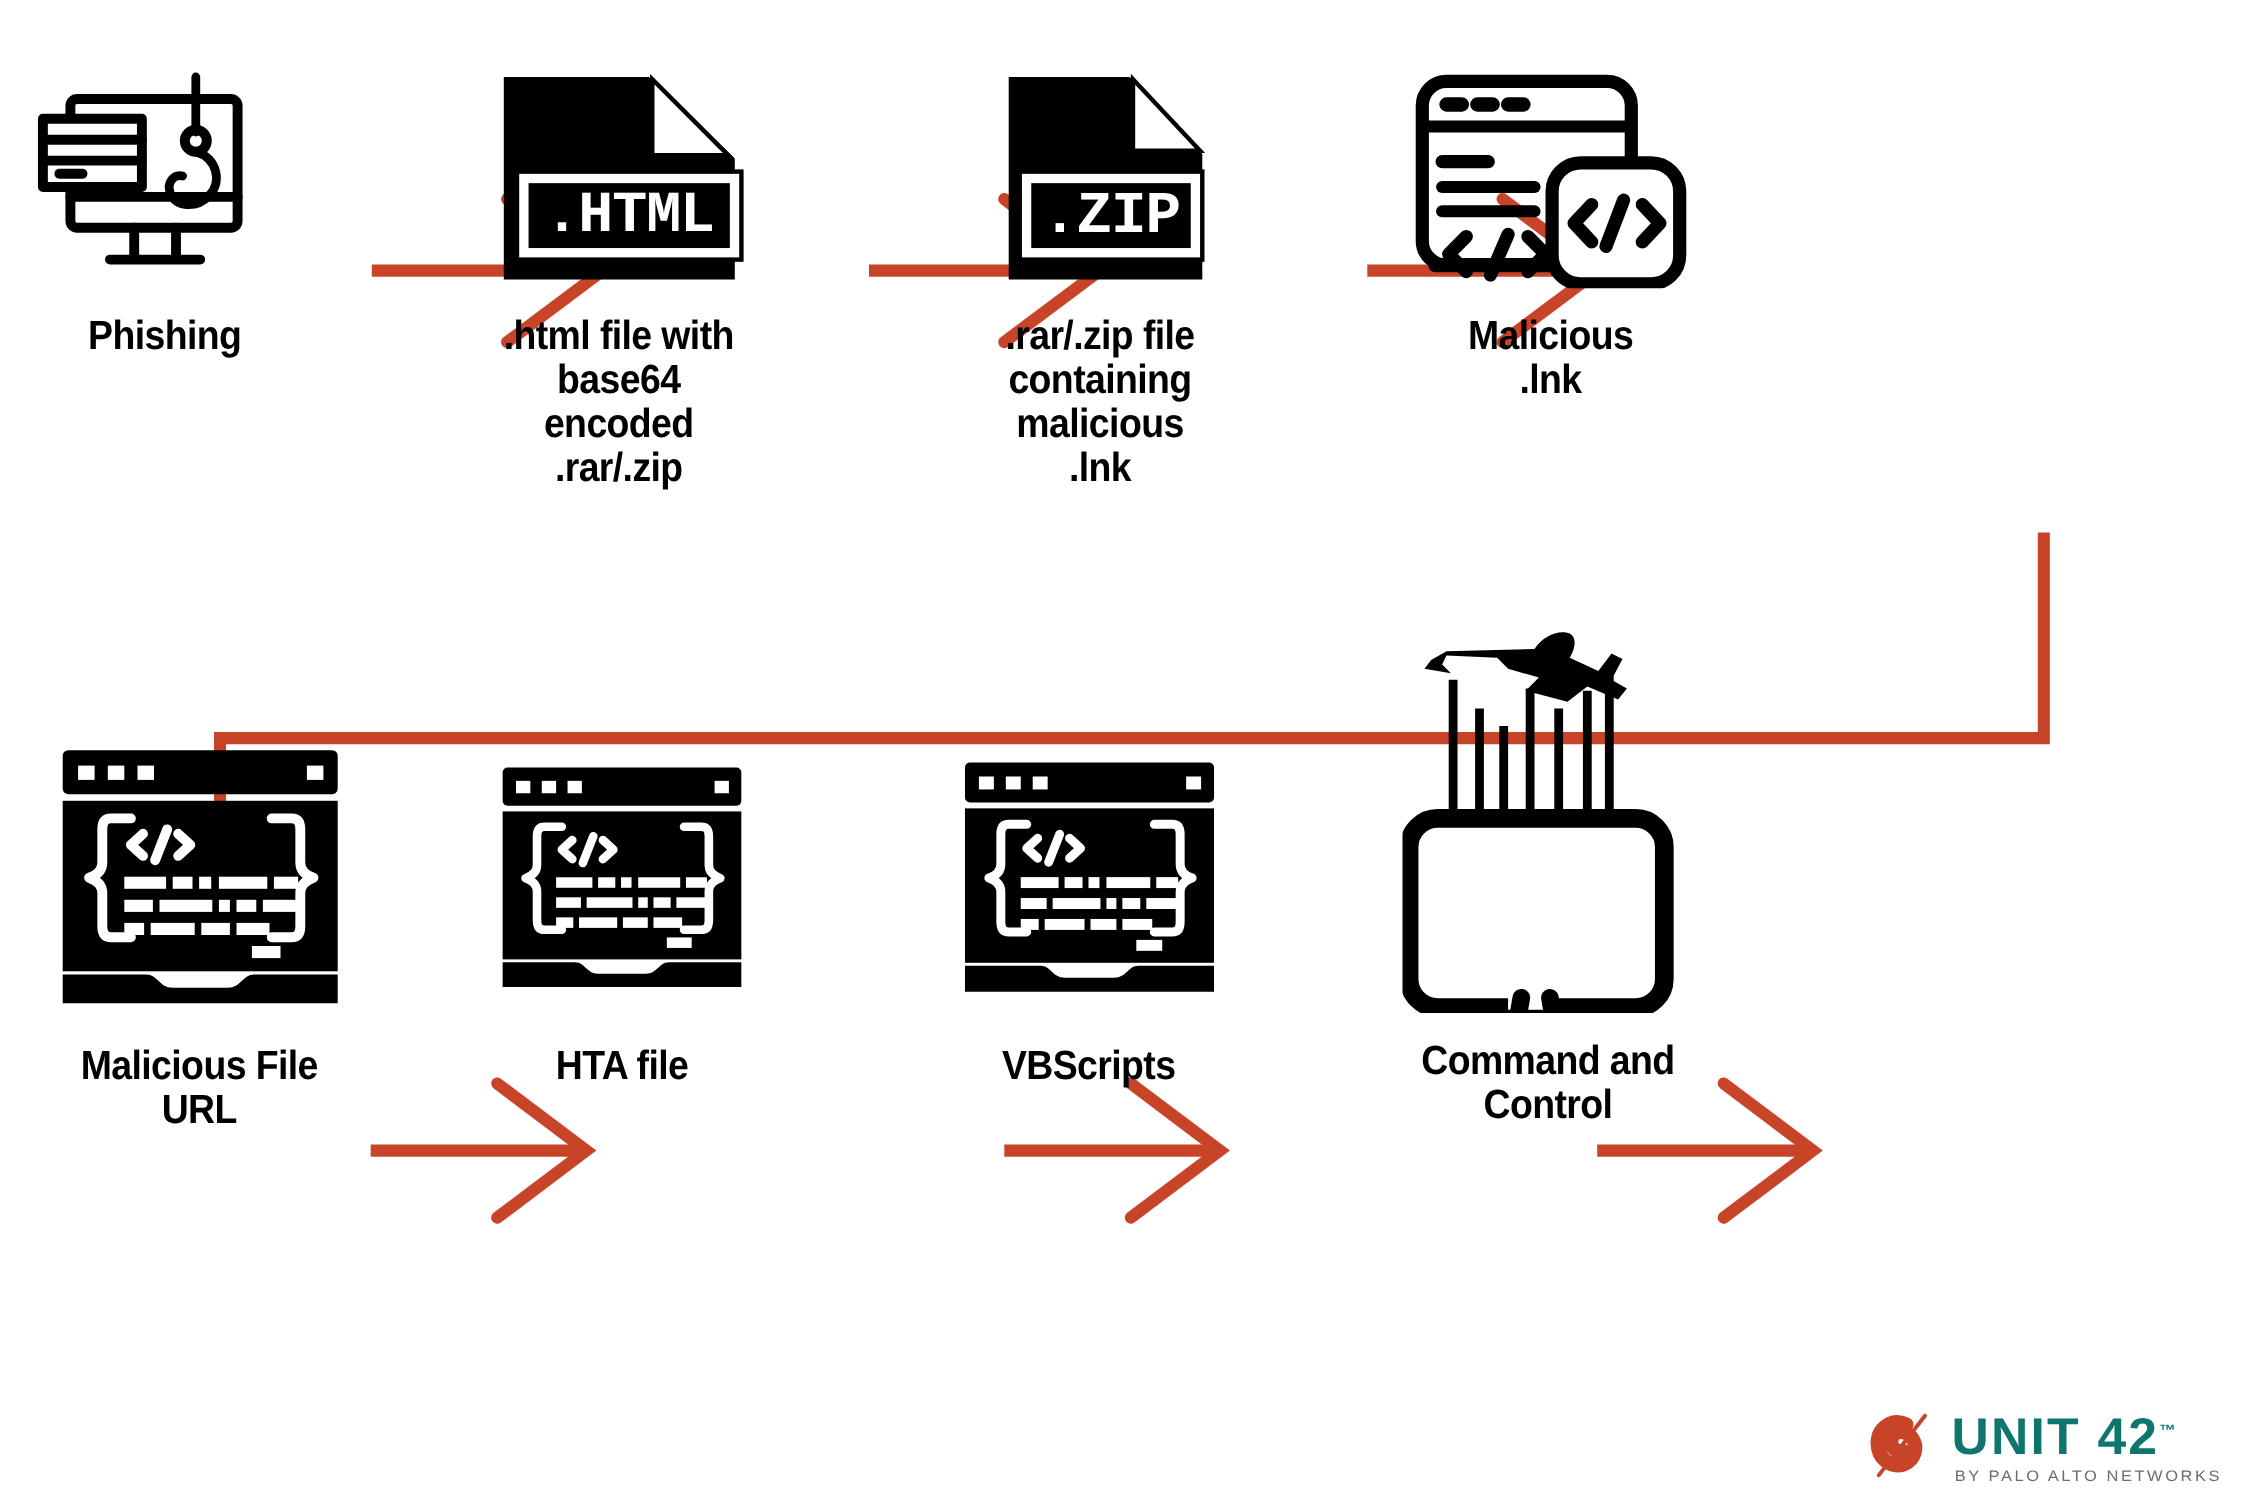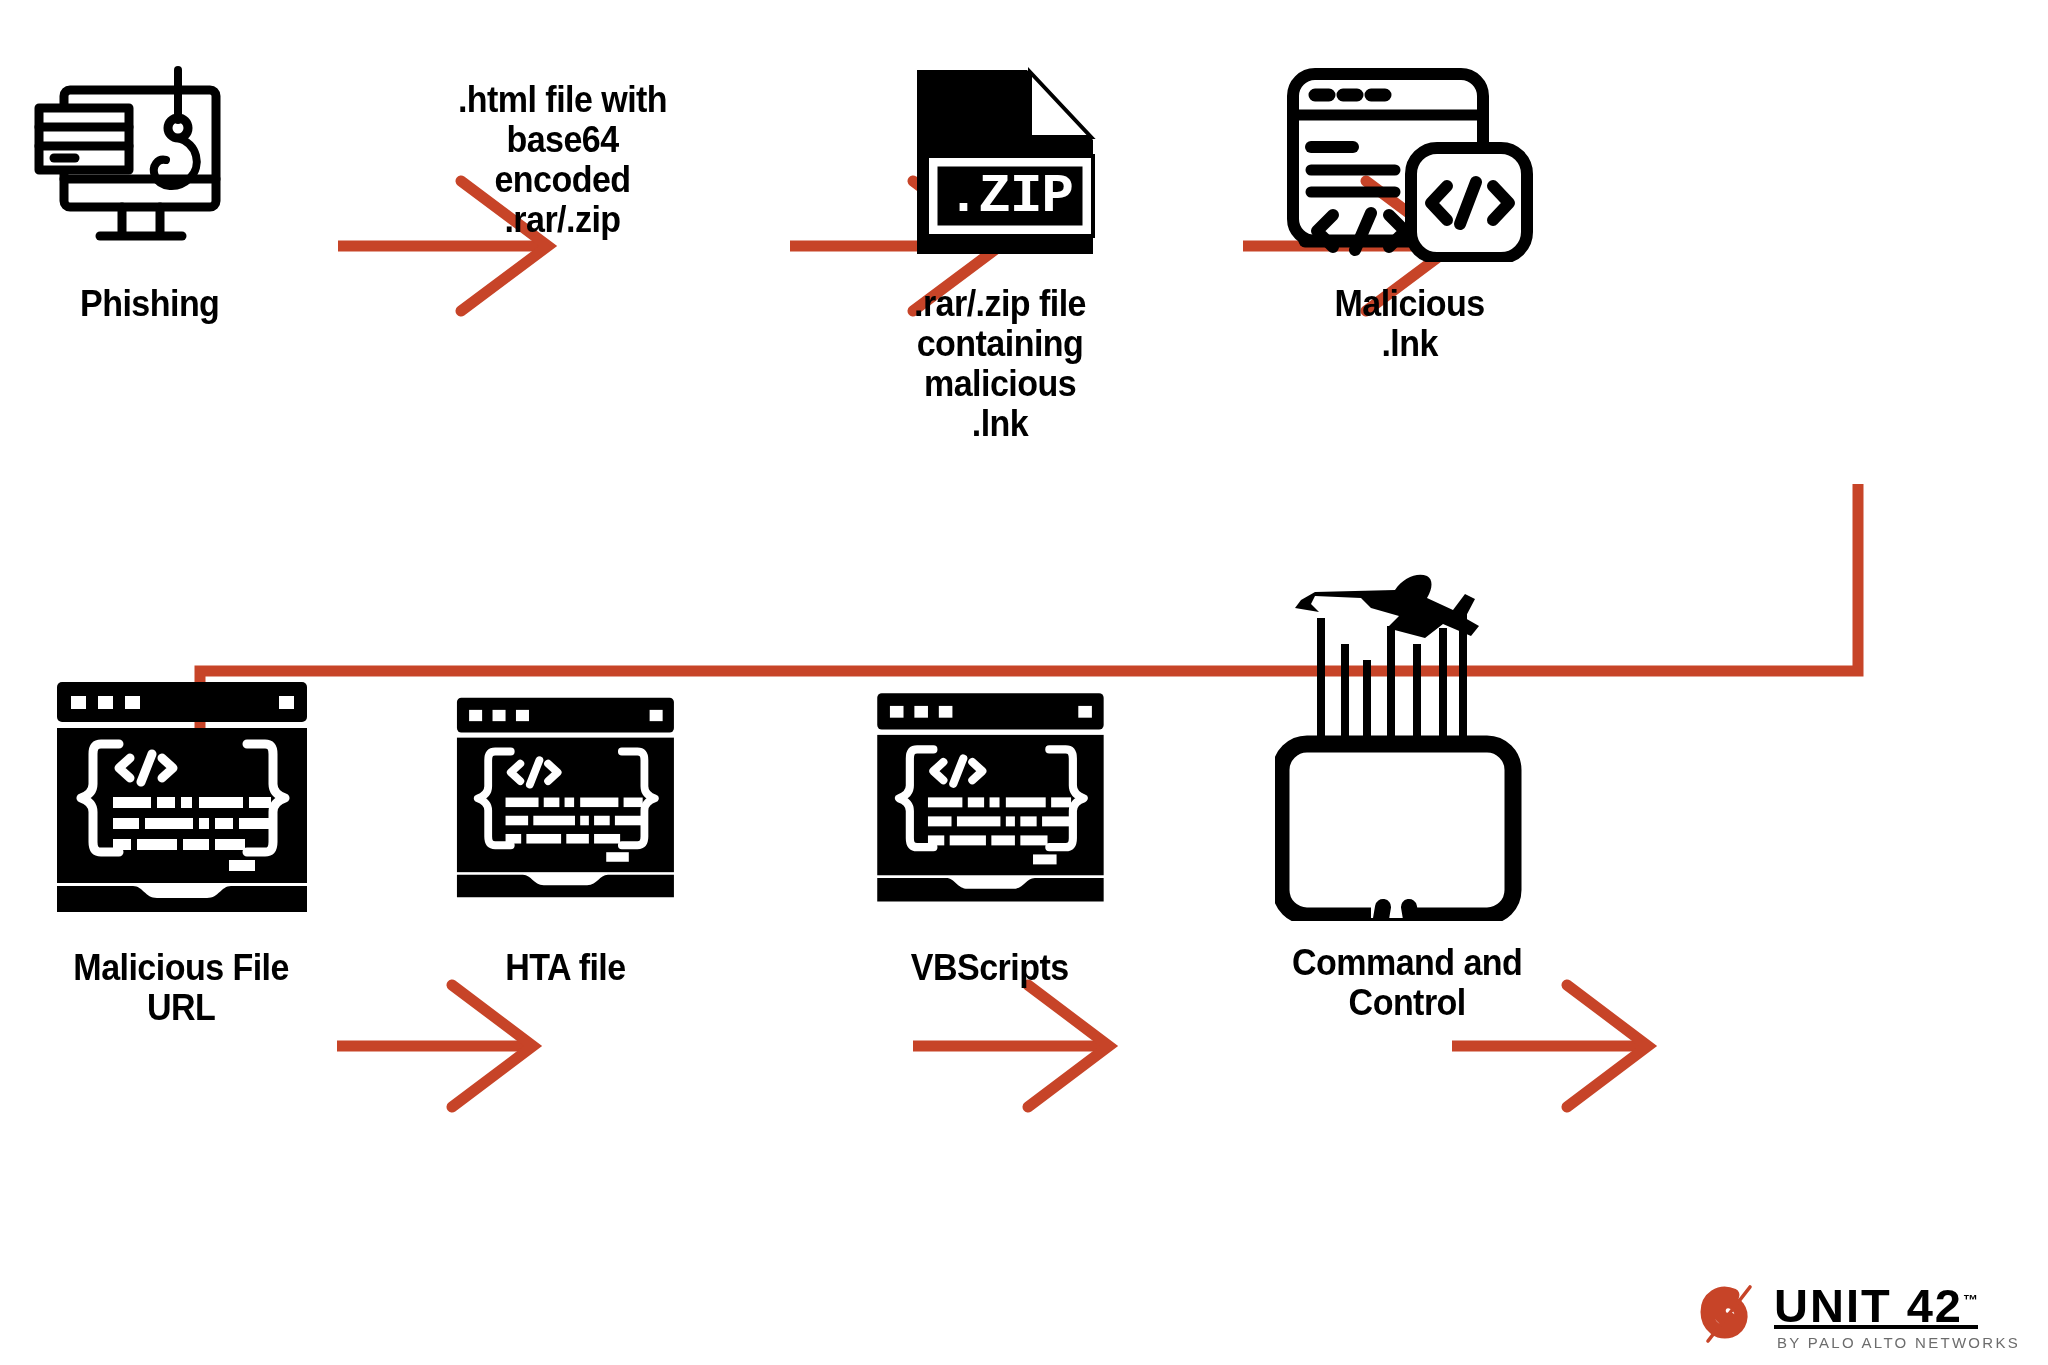--- a/index.html
+++ b/index.html
@@ -82,22 +82,21 @@
     display: flex;
     flex-direction: column;
     align-items: flex-start;
     line-height: 1;
   }
   #unit42-title {
     font-family: "Liberation Sans", sans-serif;
     font-weight: bold;
     font-size: 47px;
     letter-spacing: 2.0px;
-    color: #000000;
-    text-decoration: underline;
+    color: #0f766e;
   }
   #unit42-tm {
     font-size: 15px;
     vertical-align: super;
     letter-spacing: 0;
   }
   #unit42-sub {
     font-family: "Liberation Sans", sans-serif;
     font-weight: normal;
     font-size: 15px;
@@ -172,20 +171,32 @@
           <circle cx="148" cy="66" r="10"></circle>
 
           <path d="M148 76 C168 82, 172 104, 160 116 C148 128, 130 126, 125 114 C121 104, 128 96, 136 98" stroke-width="8" stroke-linecap="round"></path>
         </g>
       </svg>
     </div>
     <div class="node-label">Phishing</div>
   </div>
 
   <div class="node" id="node-html">
+    <div class="node-icon">
+      <svg width="265" height="200" viewBox="0 0 265 200" xmlns="http://www.w3.org/2000/svg">
+
+        <path d="M28 8 H160 L238 82 V192 H28 Z" fill="#000"></path>
+        <path d="M163 10 V79 H232 Z" fill="#fff"></path>
+        <path d="M163 10 V79 H232 Z" fill="none" stroke="#000" stroke-width="4"></path>
+
+        <rect x="46" y="100" width="192" height="68" fill="none" stroke="#fff" stroke-width="9"></rect>
+        <rect x="40" y="94" width="204" height="80" fill="none" stroke="#000" stroke-width="4"></rect>
+        <text x="142" y="148" fill="#fff" text-anchor="middle" font-family="'Liberation Mono', monospace" font-weight="bold" font-size="53" letter-spacing="-1">.HTML</text>
+      </svg>
+    </div>
     <div class="node-label">.html file with
 base64 encoded
 .rar/.zip</div>
   </div>
 
   <div class="node" id="node-zip">
     <div class="node-icon">
       <svg width="290" height="200" viewBox="0 0 290 200" xmlns="http://www.w3.org/2000/svg">
         <path d="M62 8 H172 L238 78 V192 H62 Z" fill="#000"></path>
         <path d="M175 10 V75 H236 Z" fill="#fff"></path>

